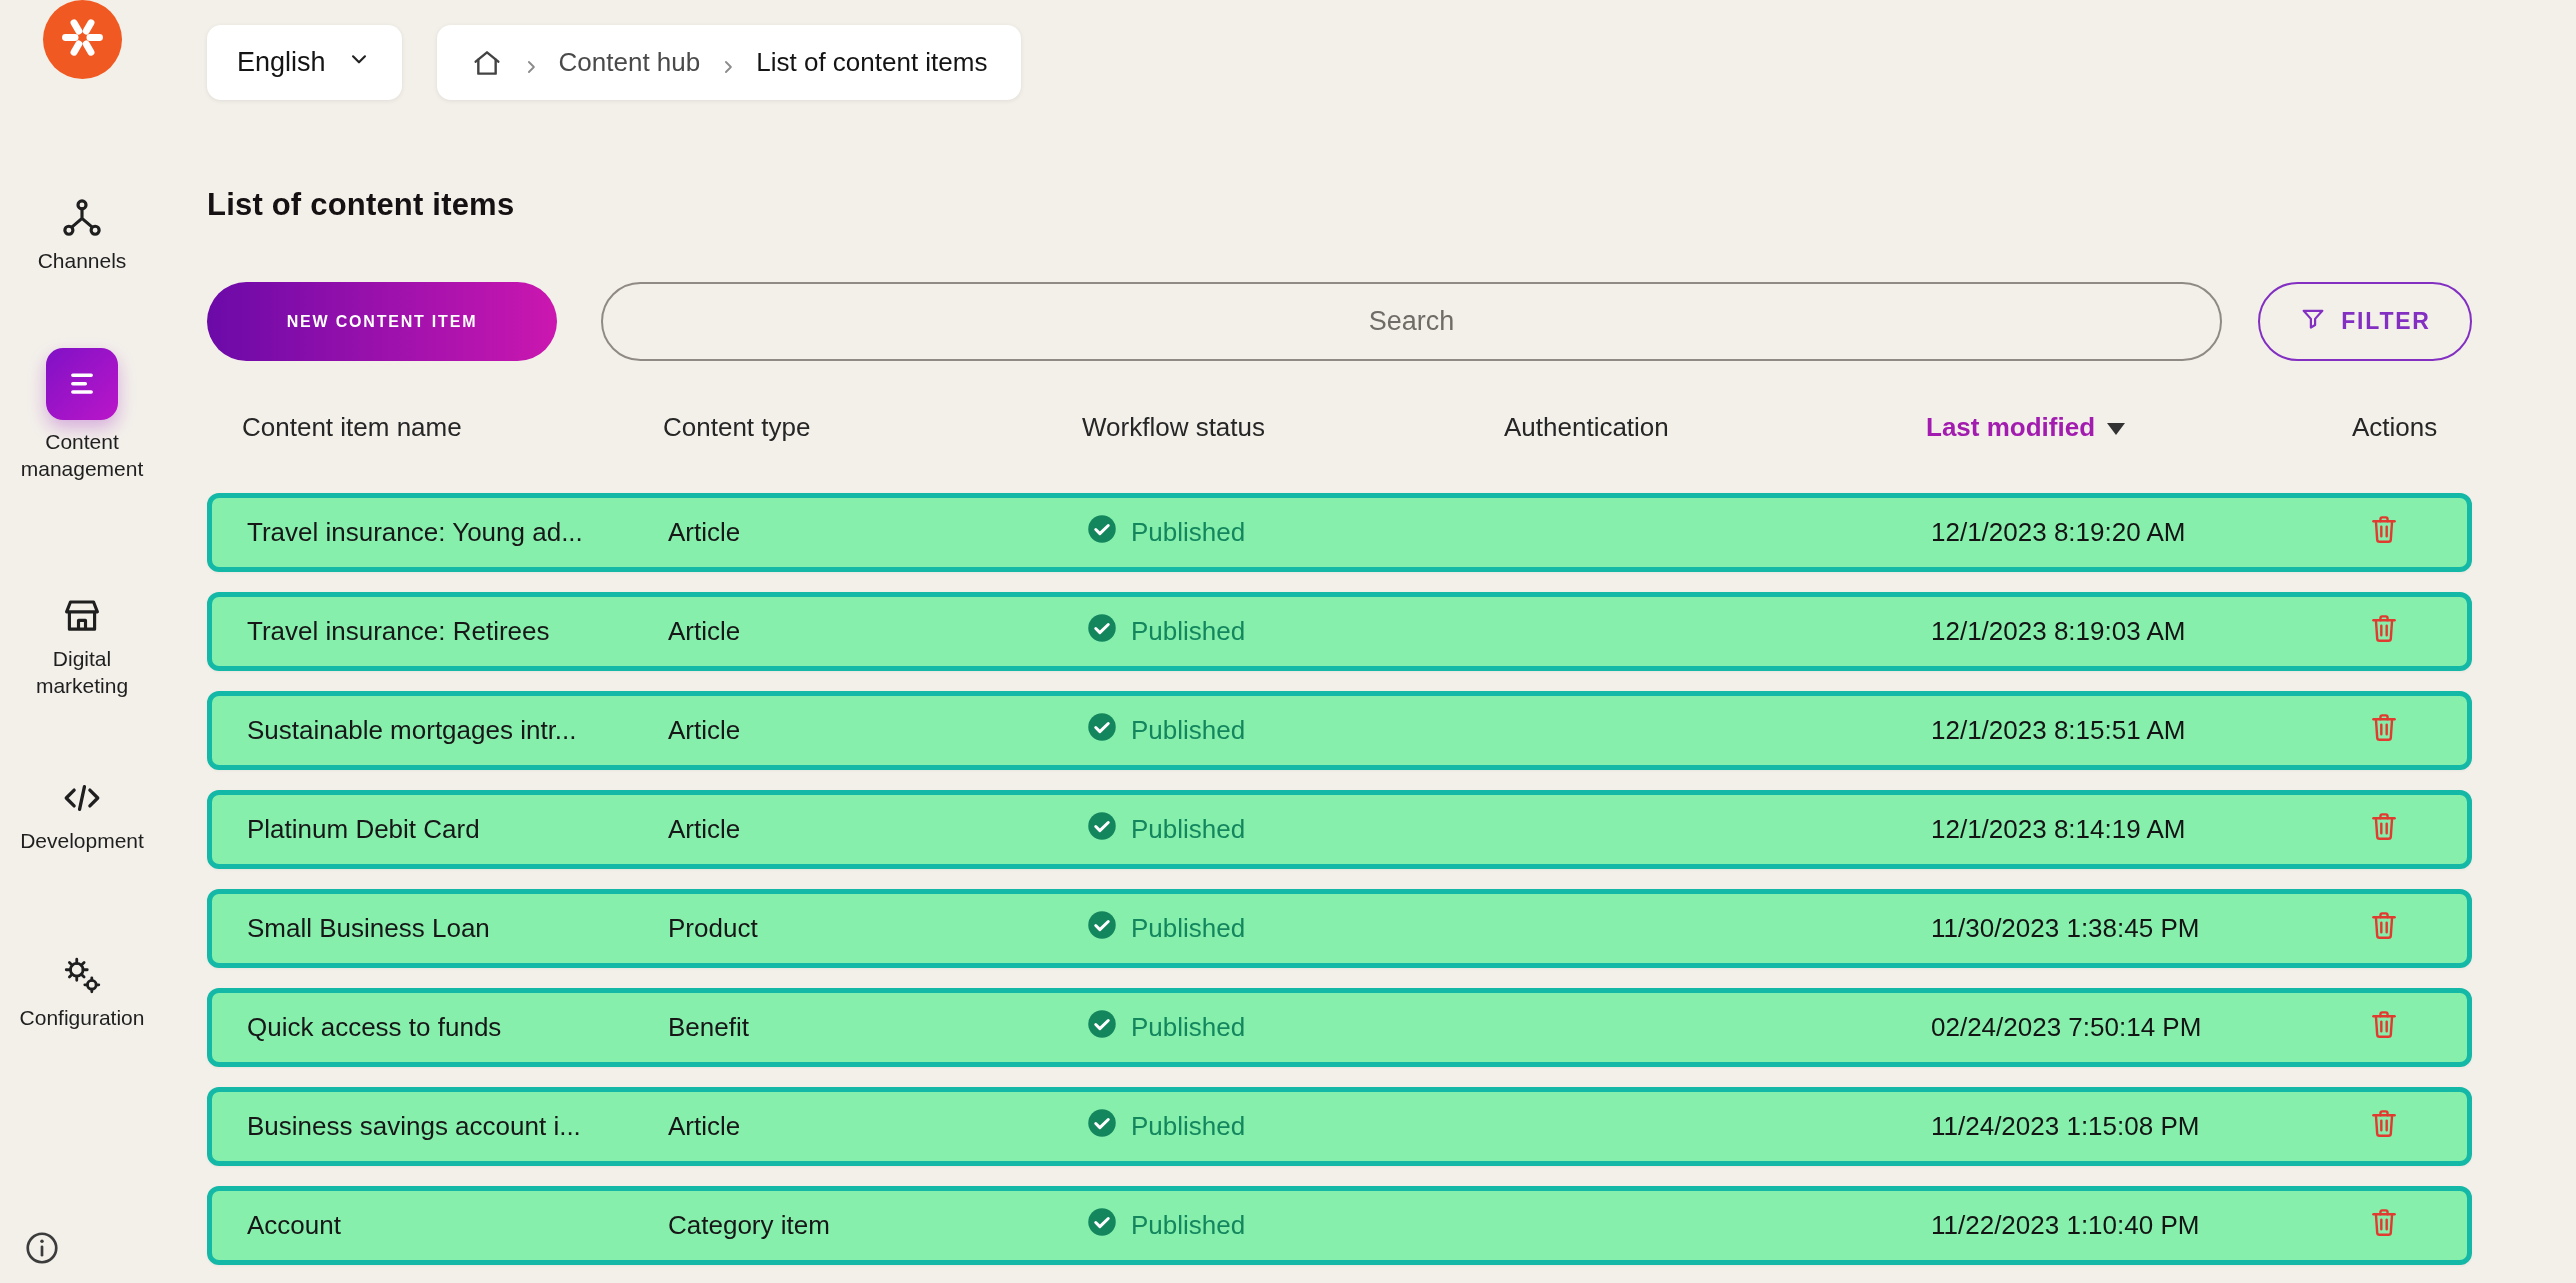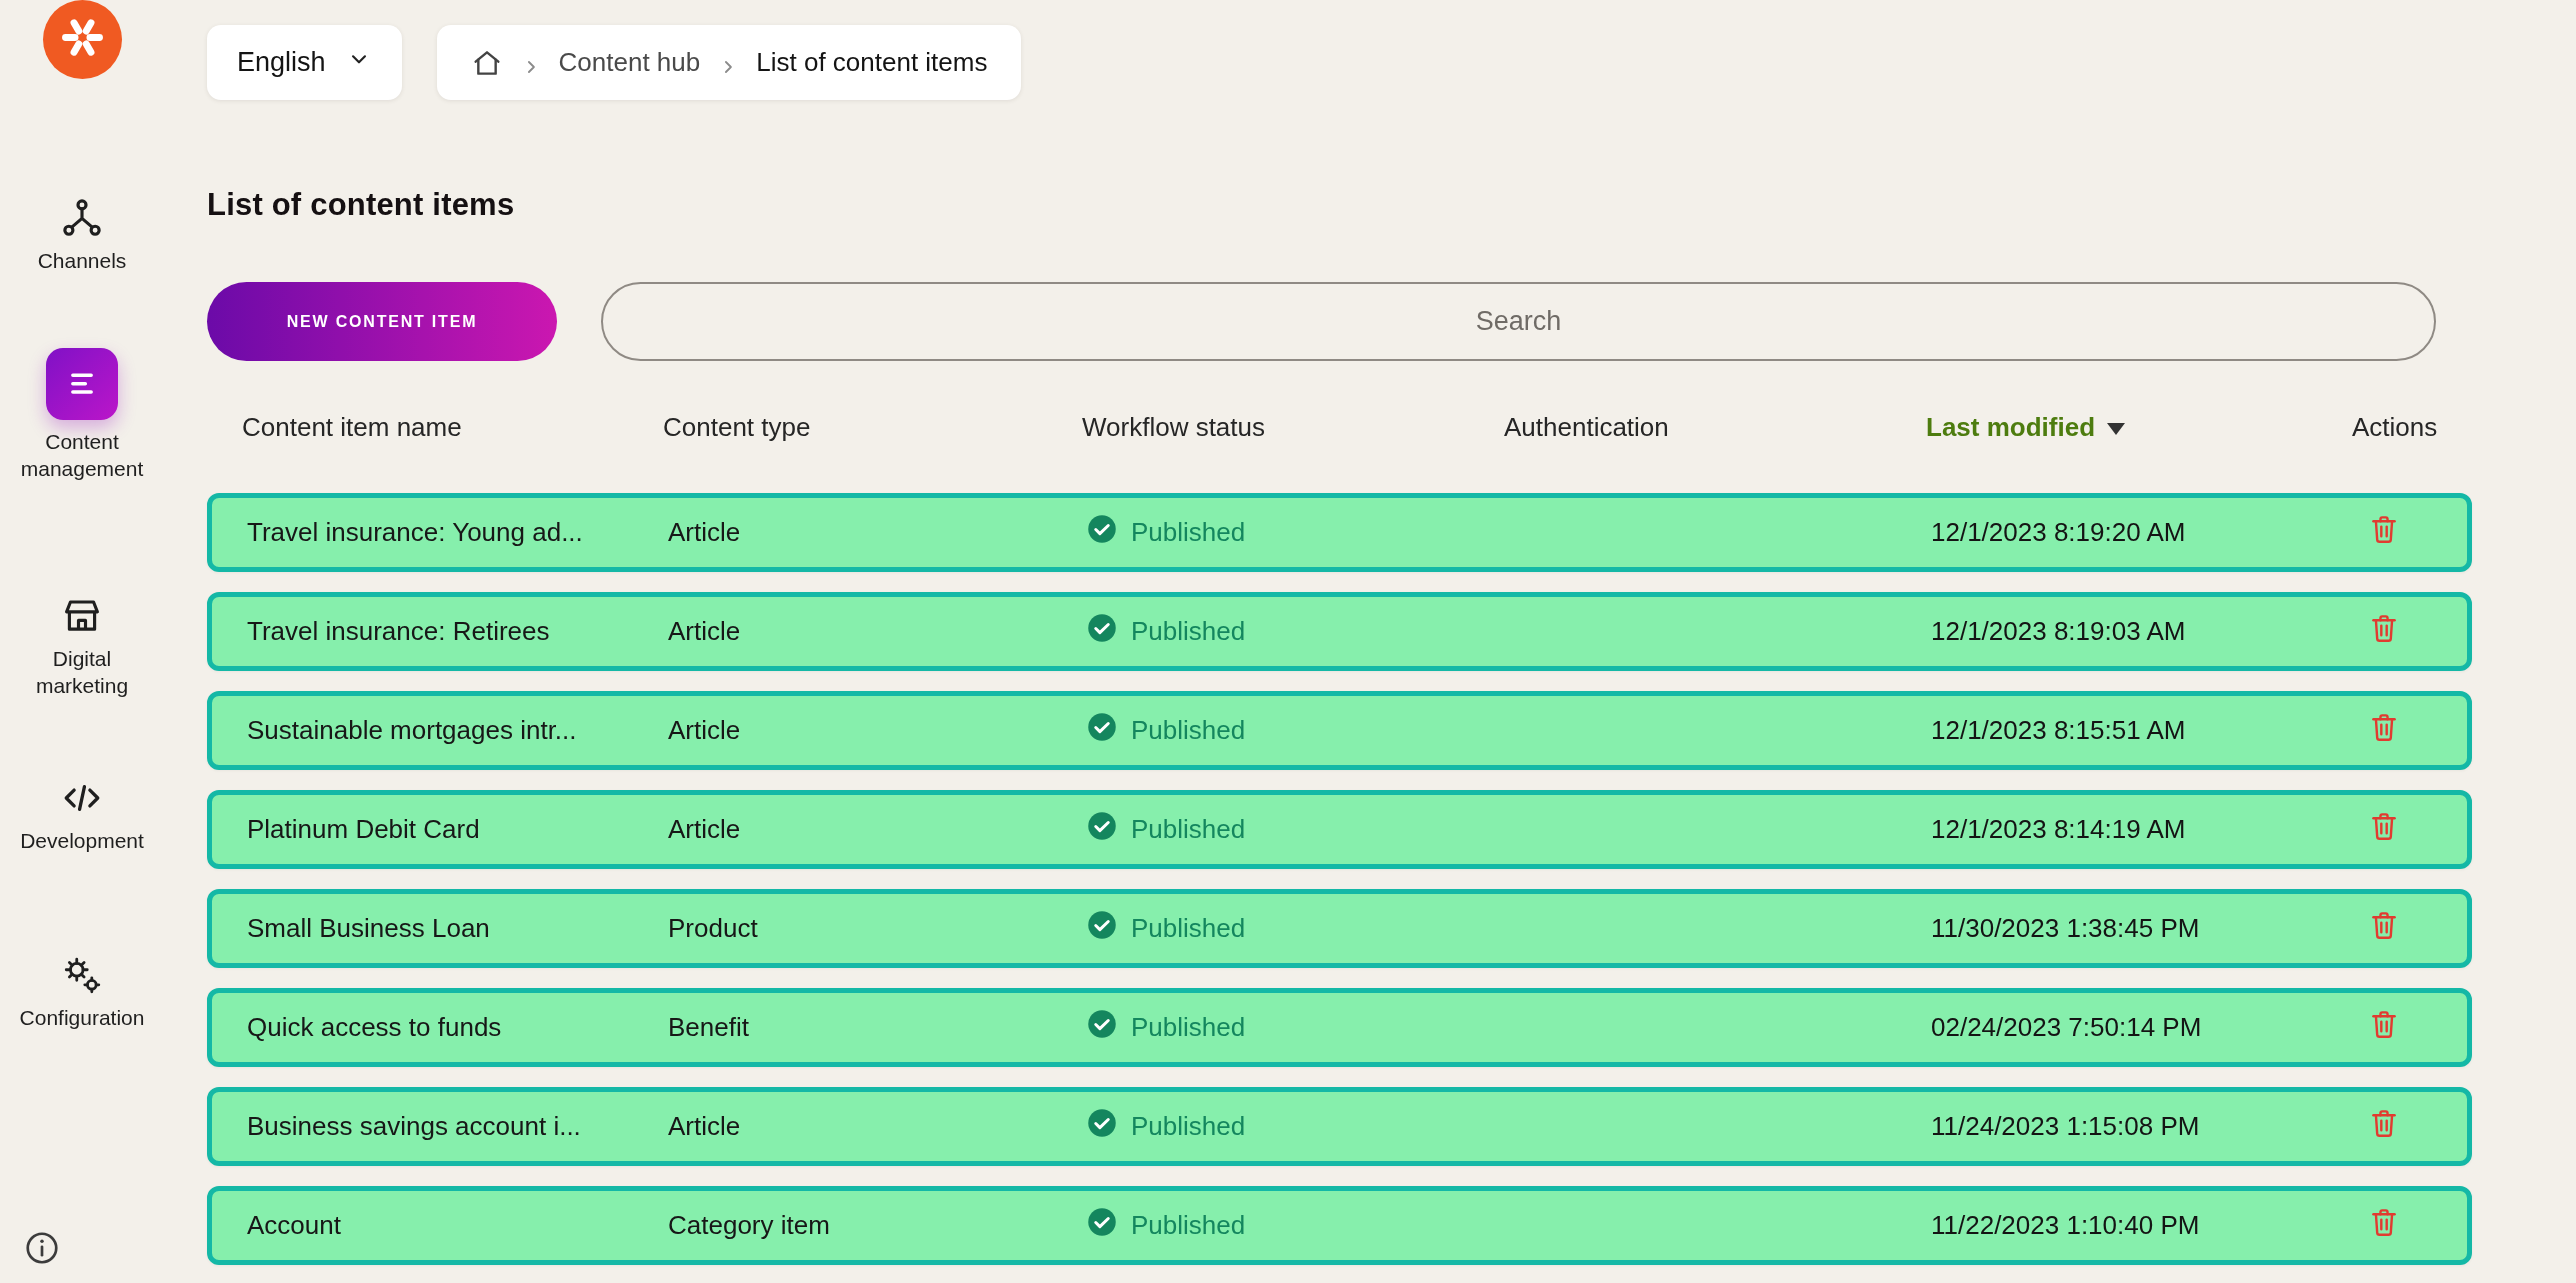--- a/index.html
+++ b/index.html
@@ -90,21 +90,21 @@
 
   
   .thead, .trow {
     display: grid;
     grid-template-columns: 421px 419px 422px 422px 426px 1fr;
     align-items: center;
     padding-left: 35px;
   }
   .thead { margin-top: 49px; height: 34px; font-size: 26px; color: #262626; }
   .th { display: flex; align-items: center; gap: 12px; cursor: pointer; }
-  .th.sorted { font-weight: 700; color: #4d7c0f; }
+  .th.sorted { font-weight: 700; color: #a21caf; }
   .sort-caret {
     width: 0; height: 0; display: inline-block;
     border-left: 9px solid transparent; border-right: 9px solid transparent;
     border-top: 12px solid #333333; margin-top: 3px;
   }
   .tbody { margin-top: 49px; }
   .trow {
     height: 79px; margin-bottom: 20px; background: #86efac;
     border: 5px solid #14b8a6; border-radius: 12px;
     box-shadow: 0 1px 3px rgba(60,50,40,0.05);
@@ -230,20 +230,28 @@
           </span>
           <span class="crumb-current">List of content items</span>
         </div>
       </header>
 
       <h1 class="page-title">List of content items</h1>
 
       <div class="controls">
         <button class="btn-new">NEW CONTENT ITEM</button>
         <input class="search-input" type="text" placeholder="Search" style="">
+        <button class="btn-filter">
+          <span>
+            <svg viewBox="0 0 24 24" fill="none" stroke="currentColor" stroke-width="1.9" stroke-linejoin="round">
+              <path d="M4 5h16l-6.2 6.9v5.3l-3.6 2.1v-7.4z"></path>
+            </svg>
+          </span>
+          <span>FILTER</span>
+        </button>
       </div>
 
       <div class="table">
         <div class="thead">
           <div class="th">Content item name</div>
           <div class="th">Content type</div>
           <div class="th">Workflow status</div>
           <div class="th">Authentication</div>
           <div class="th sorted">
             <span>Last modified</span>

